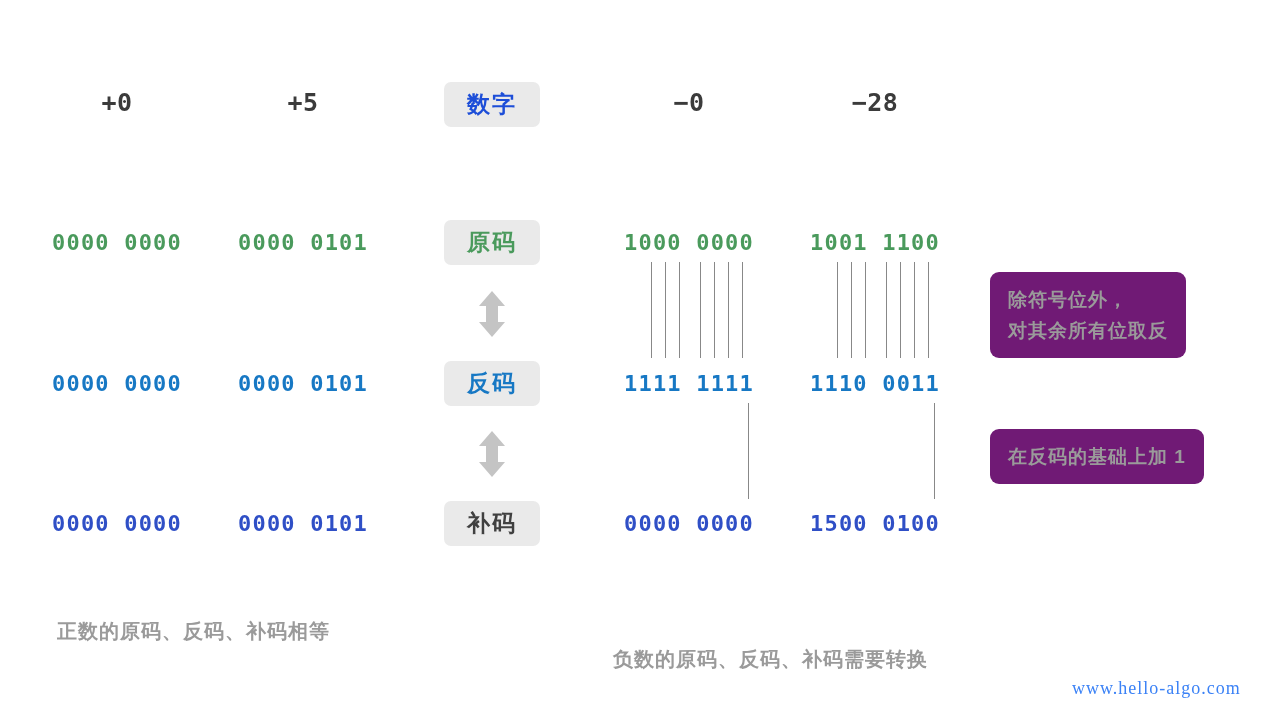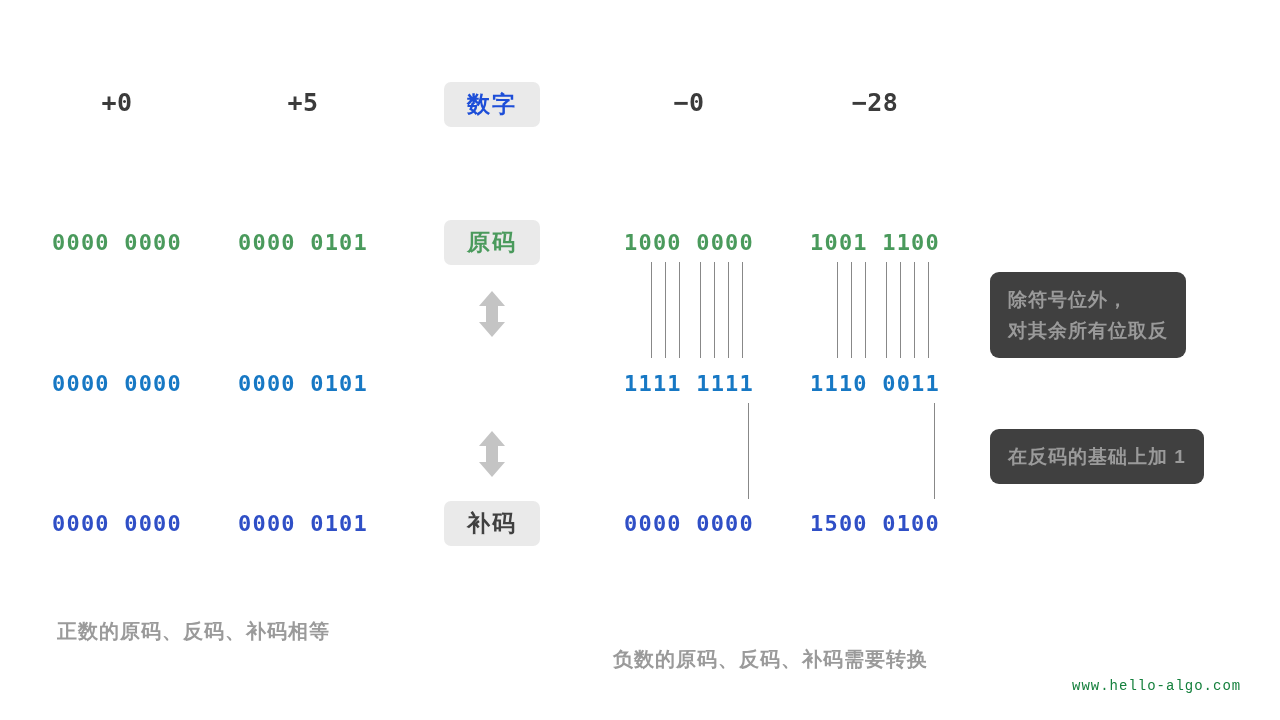--- a/index.html
+++ b/index.html
@@ -77,21 +77,21 @@
 
   
   .tick {
     position: absolute;
     width: 1px;
     background: #888888;
   }
 
   
   .note {
-    background: #404040;
+    background: #701a75;
     border-radius: 9px;
     color: #9a9a9a;
     font-size: 19px;
     font-weight: bold;
     line-height: 31px;
     padding: 12px 18px;
     letter-spacing: 1px;
     white-space: pre-line;
   }
 
@@ -99,39 +99,40 @@
   .caption {
     color: #9a9a9a;
     font-size: 20px;
     font-weight: bold;
     letter-spacing: 1px;
     white-space: nowrap;
   }
 
   
   .watermark {
-    color: #15803d;
-    font-family: Liberation Mono, monospace;
-    font-size: 14px;
+    color: #3b82f6;
+    font-family: Liberation Serif, serif;
+    font-size: 18px;
     letter-spacing: 1px;
     white-space: nowrap;
   }
 </style>
 </head>
 <body>
 
 <div class="stage">
 
   <div class="node num-head" style="left:117px; top:88px;">+0</div>
   <div class="node num-head" style="left:303px; top:88px;">+5</div>
   <div class="node num-head" style="left:689px; top:88px;">−0</div>
   <div class="node num-head" style="left:875px; top:88px;">−28</div>
 
   <div class="node chip dark" style="left:492px; top:82px;">数字</div>
   <div class="node chip green" style="left:492px; top:220px;">原码</div>
+  <div class="node chip blue" style="left:492px; top:361px;">反码</div>
   <div class="node chip indigo" style="left:492px; top:501px;">补码</div>
 
   <div class="node bits green" style="left:117px; top:230px;">0000 0000</div>
   <div class="node bits green" style="left:303px; top:230px;">0000 0101</div>
   <div class="node bits green" style="left:689px; top:230px;">1000 0000</div>
   <div class="node bits green" style="left:875px; top:230px;">1001 1100</div>
 
   <div class="node bits blue" style="left:117px; top:371px;">0000 0000</div>
   <div class="node bits blue" style="left:303px; top:371px;">0000 0101</div>
   <div class="node bits blue" style="left:689px; top:371px;">1111 1111</div>

